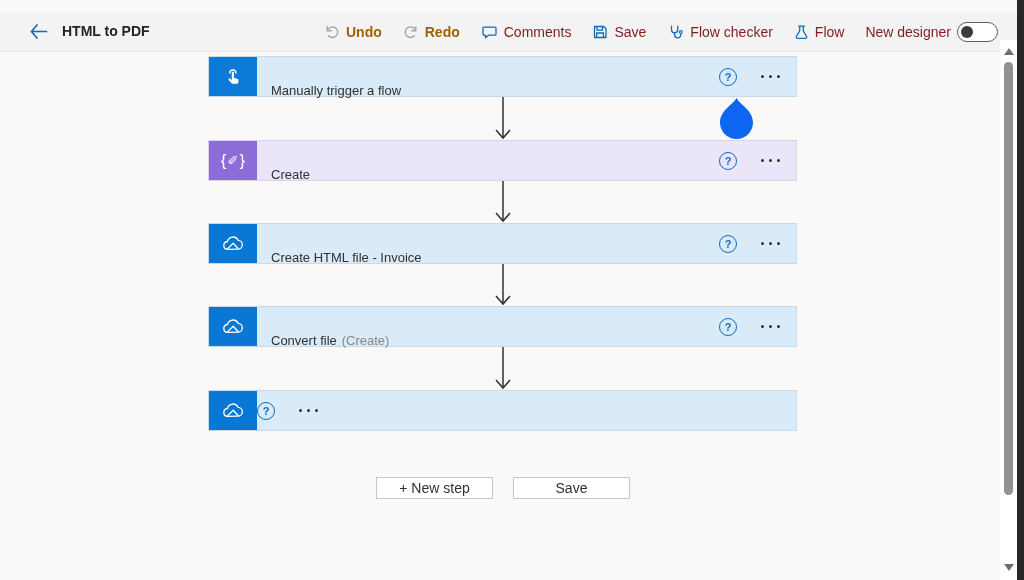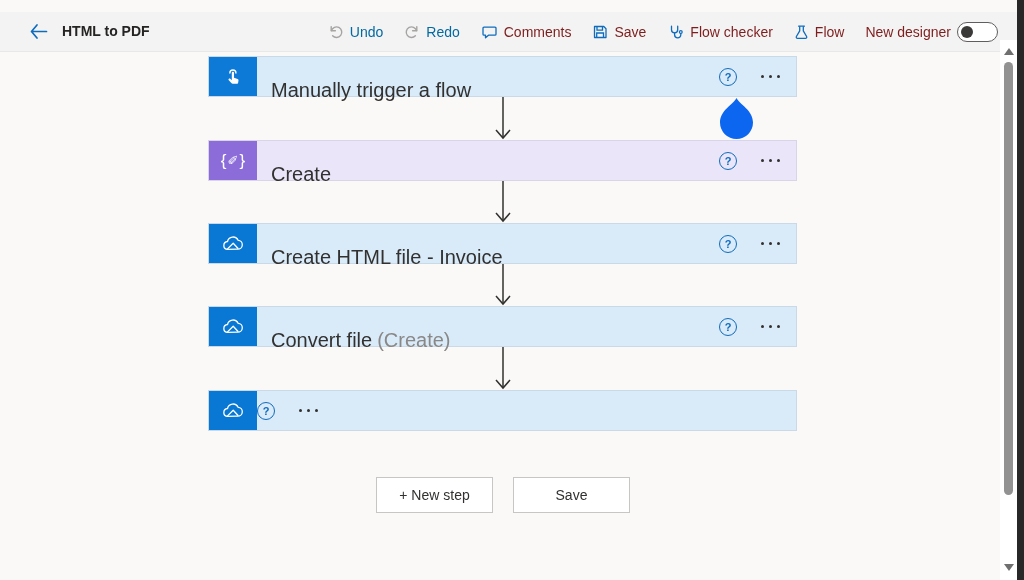--- a/index.html
+++ b/index.html
@@ -15,21 +15,21 @@
     position:absolute; top:0; left:0; width:1024px; height:40px;
     background:#f3f3f3; border-bottom:1px solid #e8e8e8;margin-top:12px;
   }
   .back-btn { position:absolute; left:28px; top:10px; width:22px; height:20px; cursor:pointer; }
   .flow-title { position:absolute; left:62px; top:11px; font-size:14px; font-weight:700; color:#252423; }
   .toolbar {
     position:absolute; right:26px; top:0; height:40px;
     display:flex; align-items:center; gap:21px;
   }
   .tb-item { display:flex; align-items:center; gap:6px; font-size:14px; color:#7f1d1d; cursor:pointer; white-space:nowrap; }
-  .tb-item.disabled { color:#0369a1; cursor:default; }
+  .tb-item.disabled { color:#a16207; cursor:default;font-weight:bold; }
   .tb-item svg { display:block; }
   .toggle {
     width:41px; height:20px; border:1px solid #605e5c; border-radius:10px;
     background:#fff; position:relative; cursor:pointer;
   }
   .toggle .knob {
     position:absolute; left:3px; top:3px; width:12px; height:12px;
     border-radius:50%; background:#3b3a39;
   }
   
@@ -45,36 +45,36 @@
   .step-icon {
     width:48px; flex:0 0 48px; display:flex; align-items:center; justify-content:center;
   }
   .step-icon.trigger  { background:#0e7ad8; }
   .step-icon.compose  { background:#8b6cd9; color:#fff; font-size:15px; }
   .step-icon.onedrive { background:#0978d4; }
   .compose-glyph { display:flex; align-items:center; color:#fff; font-size:14px; }
   .compose-glyph .brace { font-size:17px; font-weight:400; line-height:1; }
   .compose-glyph .pencil { font-size:13px; margin:0 1px; }
   .step-label {
-    display:flex; align-items:center; padding-left:14px; font-size:20px; color:#323130; flex:1 1 auto;margin-top:28px;
+    display:flex; align-items:center; padding-left:14px; font-size:13px; color:#323130; flex:1 1 auto;margin-top:28px;
   }
   .preview-tag { color:#8a8886; margin-left:5px; }
   .step-right { display:flex; align-items:center; gap:24px; padding-right:16px; }
   .help-circle {
     width:18px; height:18px; border:1.5px solid #0f6cbd; border-radius:50%;
     color:#0f6cbd; font-size:11px; font-weight:700;
     display:flex; align-items:center; justify-content:center; cursor:pointer;
   }
   .dots { display:flex; gap:5px; align-items:center; cursor:pointer; padding:4px 0; }
   .dots i { width:3px; height:3px; border-radius:50%; background:#323130; display:block; }
   .flow-arrow { position:absolute; left:494px; width:18px; }
   .touch-pointer { position:absolute; left:720px; top:58px; width:33px; height:41px; }
   
   .footer-btn {
-    position:absolute; top:437px; width:117px; height:36px;
+    position:absolute; top:437px; width:117px; height:22px;
     background:#fff; border:1px solid #c8c6c4;
     font-family:"Liberation Sans", sans-serif; font-size:14px; color:#323130;
     display:flex; align-items:center; justify-content:center; cursor:pointer;
   }
   .btn-new-step { left:376px; }
   .btn-save-bottom { left:513px; }
   
   .scrollbar {
     position:absolute; top:40px; left:1000px; width:17px; height:540px; background:#ffffff;
   }

